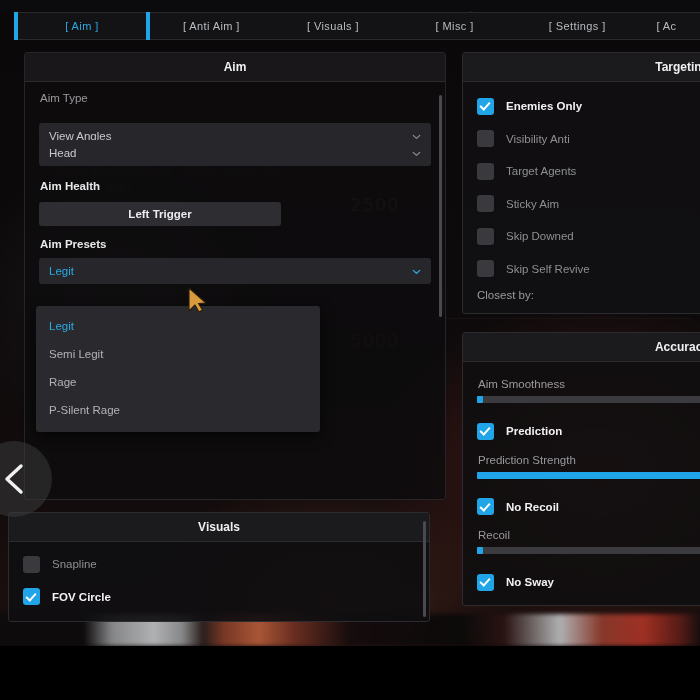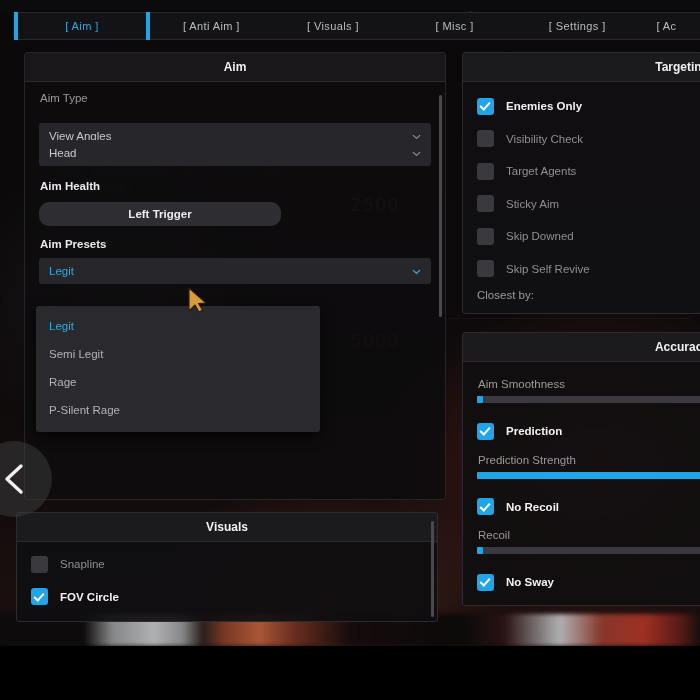--- a/index.html
+++ b/index.html
@@ -191,21 +191,21 @@
   .chev {
     position: absolute;
     right: 10px;
     width: 9px; height: 9px;
     display: block;
   }
 
   .key-button {
     height: 24px;
     background: #2e2e32;
-    border-radius: 10px;
+    border-radius: 3px;
     display: flex;
     align-items: center;
     justify-content: center;
     font-size: 11.5px;
     font-weight: bold;
     color: #ececee;
     margin-bottom: 12px;
     cursor: pointer;
   }
 
@@ -300,21 +300,21 @@
   #panel-accuracy {
     left: 462px;
     top: 332px;
     width: 258px;
     height: 272px;
     background: rgba(15,14,16,0.90);
   }
   #panel-accuracy .panel-body { padding: 10px 14px 6px 14px; }
 
   #panel-visuals {
-    left: 16px;
+    left: 8px;
     top: 512px;
     width: 420px;
     height: 108px;
     background: rgba(15,14,16,0.92);
   }
   #panel-visuals .panel-body { padding: 6px 14px 6px 14px; }
 
   .closest-by {
     font-size: 11.5px;
     color: #9a9a9e;
@@ -467,21 +467,21 @@
     <div class="panel-header right-aligned">
       <span>Targeting</span>
     </div>
     <div class="panel-body">
       <div class="cb-row on">
         <span class="cb on"></span>
         <span class="cb-label">Enemies Only</span>
       </div>
       <div class="cb-row">
         <span class="cb"></span>
-        <span class="cb-label">Visibility Check</span>
+        <span class="cb-label">Visibility Anti</span>
       </div>
       <div class="cb-row">
         <span class="cb"></span>
         <span class="cb-label">Target Agents</span>
       </div>
       <div class="cb-row">
         <span class="cb"></span>
         <span class="cb-label">Sticky Aim</span>
       </div>
       <div class="cb-row">

